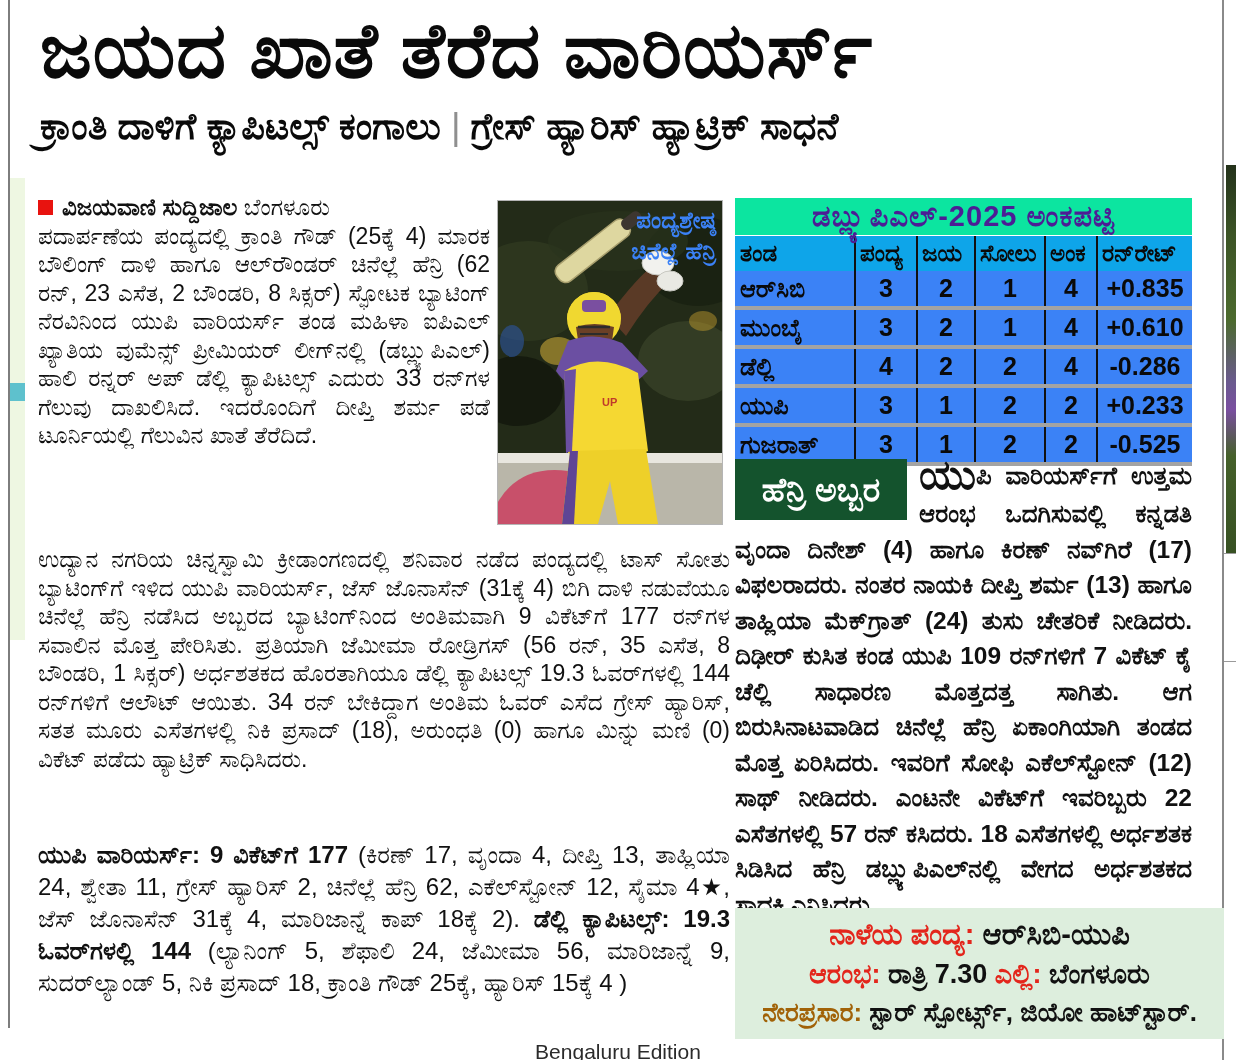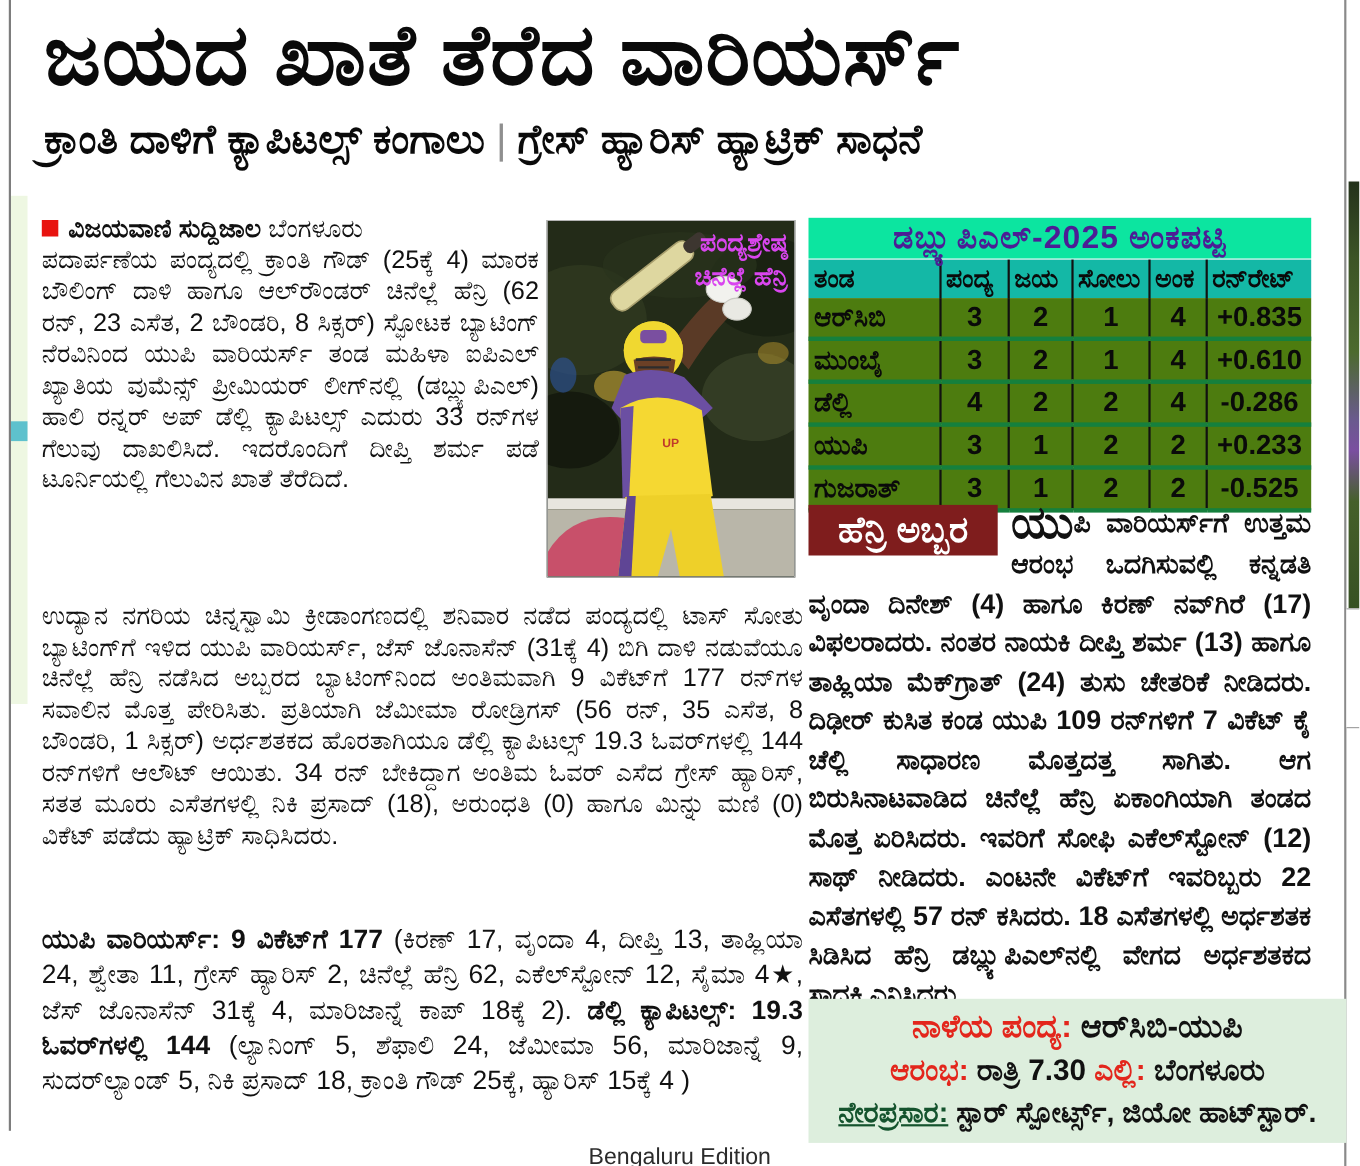--- a/index.html
+++ b/index.html
@@ -28,52 +28,52 @@
   .para2{left:38px;top:545px;width:692px;}
   .para3{left:38px;top:839px;width:692px;font-size:24px;line-height:1.33;}
   .bullet-sq{display:inline-block;width:15px;height:15px;background:#e8130f;margin-right:9px;}
   .byline-src{font-weight:800;}
   .bold{font-weight:800;}
 
   
   .photo{position:absolute;left:497px;top:200px;width:226px;height:325px;border:1px solid #b5b5b5;
       box-sizing:border-box;overflow:hidden;background:#20291a;}
   .photo svg{display:block;}
-  .photo-caption{position:absolute;top:4px;right:6px;text-align:right;color:#d946ef;font-weight:800;
+  .photo-caption{position:absolute;top:4px;right:6px;text-align:right;color:#3b82f6;font-weight:800;
       font-size:23px;line-height:1.35;}
 
   
   .standings{position:absolute;left:735px;top:198px;width:457px;}
   .standings-title{height:37px;background:#0ce5a0;color:#4c1d95;font-weight:800;font-size:29px;
       display:flex;align-items:center;justify-content:center;letter-spacing:1px;}
   table.st{border-collapse:collapse;width:457px;table-layout:fixed;margin-top:1px;}
-  table.st th{font-size:23px;font-weight:800;text-align:left;padding:4px 0 4px 4px;background:#14b8a6;
+  table.st th{font-size:23px;font-weight:800;text-align:left;padding:4px 0 4px 4px;background:#0ea5e9;
       border-left:2px solid #111;}
   table.st th:first-child{border-left:none;padding-left:5px;}
-  table.st td{background:#4d7c0f;font-size:25px;font-weight:800;text-align:center;
-      padding:3px 0;border-left:2px solid #111;border-bottom:4px solid #15803d;}
+  table.st td{background:#3b82f6;font-size:25px;font-weight:800;text-align:center;
+      padding:3px 0;border-left:2px solid #111;border-bottom:4px solid #a3a3a3;}
   table.st td:first-child{border-left:none;text-align:left;padding-left:5px;font-weight:600;font-size:24px;}
   table.st col.c-team{width:120px;}table.st col.c-m{width:62px;}table.st col.c-w{width:58px;}
   table.st col.c-l{width:70px;}table.st col.c-p{width:52px;}table.st col.c-rr{width:95px;}
 
   
   .henry{position:absolute;left:735px;top:455px;width:457px;font-size:24.5px;line-height:1.45;
       text-align:justify;font-weight:600;color:#111;}
-  .henry-box{float:left;width:172px;height:46px;margin:4px 12px 4px 0;background:#7f1d1d;
+  .henry-box{float:left;width:172px;height:61px;margin:4px 12px 4px 0;background:#14532d;
       color:#ffffff;font-weight:800;font-size:33px;display:flex;align-items:center;justify-content:center;}
   .dropcap{font-size:41px;font-weight:800;line-height:1;vertical-align:-5px;}
 
   
   .nextmatch{position:absolute;left:735px;top:908px;width:489px;height:131px;background:#ddeedd;
       text-align:center;font-weight:800;box-sizing:border-box;padding-top:10px;}
   .nm-l1{font-size:29px;margin-bottom:7px;}
   .nm-l2{font-size:27px;margin-bottom:7px;}
   .nm-l3{font-size:26px;}
   .nm-red{color:#e3261c;}
-  .nm-teal{color:#14532d;text-decoration:underline;}
+  .nm-teal{color:#a16207;}
   .nm-black{color:#111;}
 
   .edition-footer{position:absolute;left:0;top:1040px;width:1236px;text-align:center;
       font-size:21px;color:#2b2b2b;font-family:"Liberation Sans",sans-serif;}
 </style>
 </head>
 <body>
 
 <div class="canvas">
 

